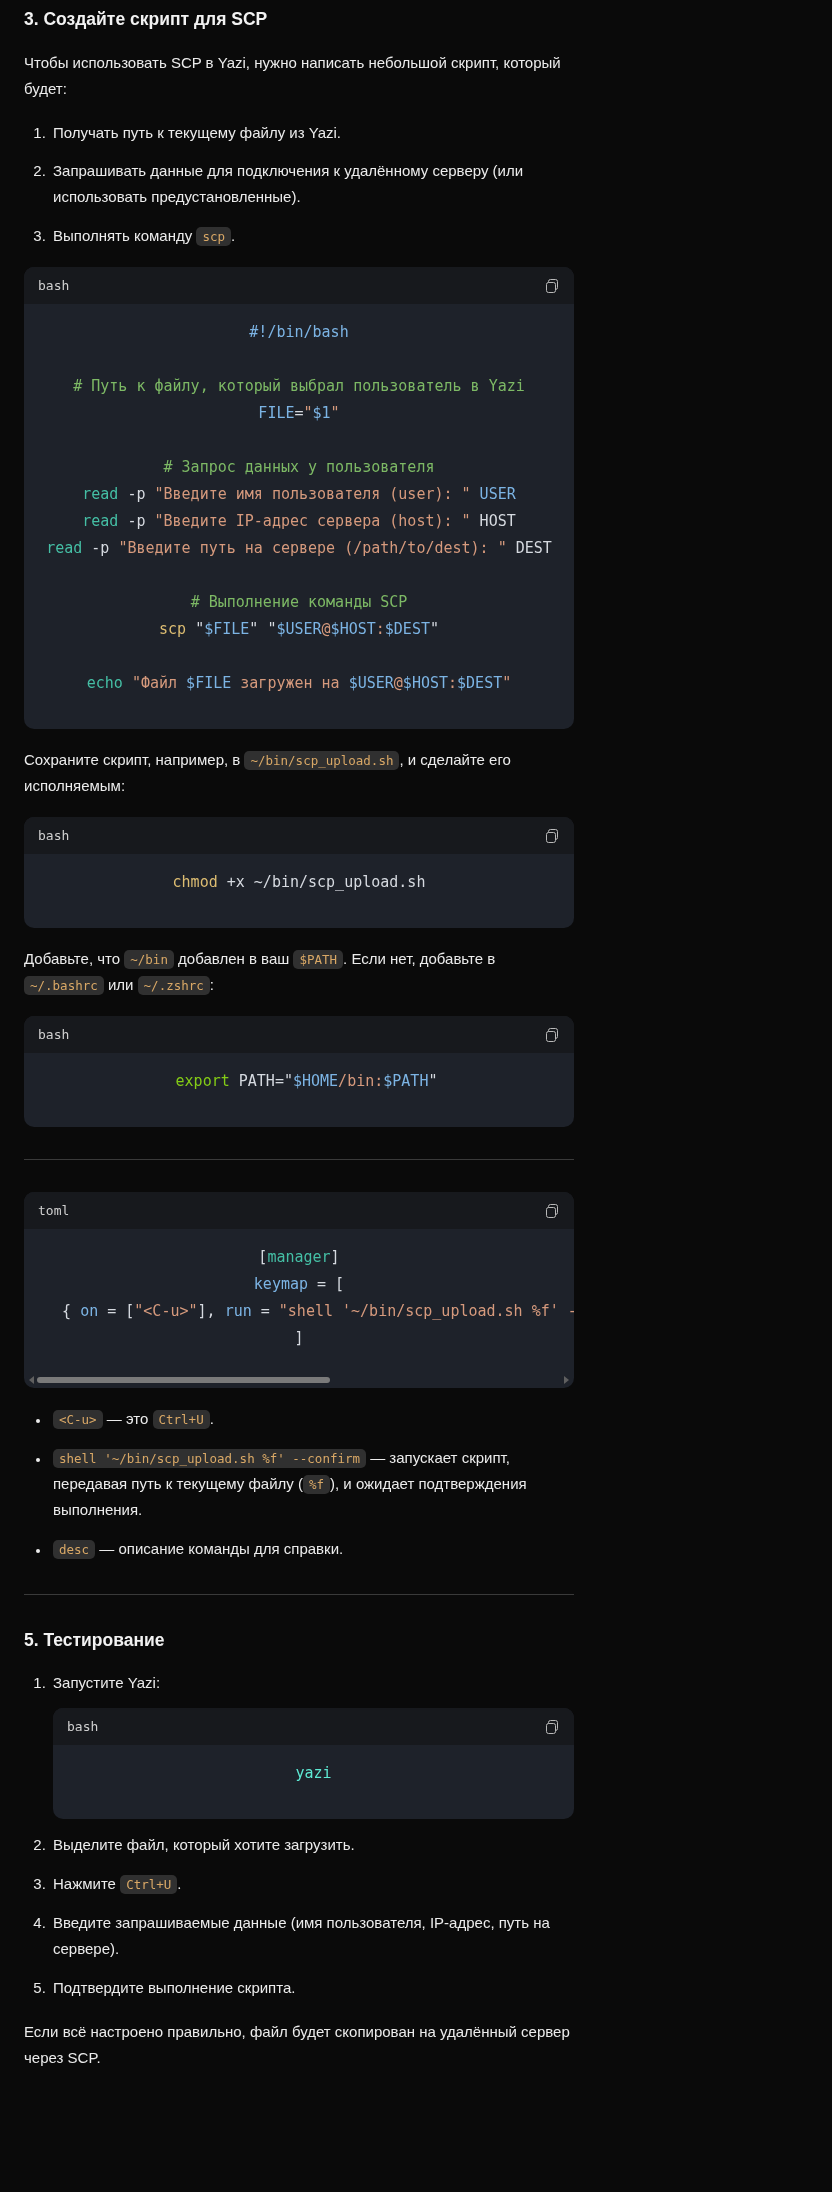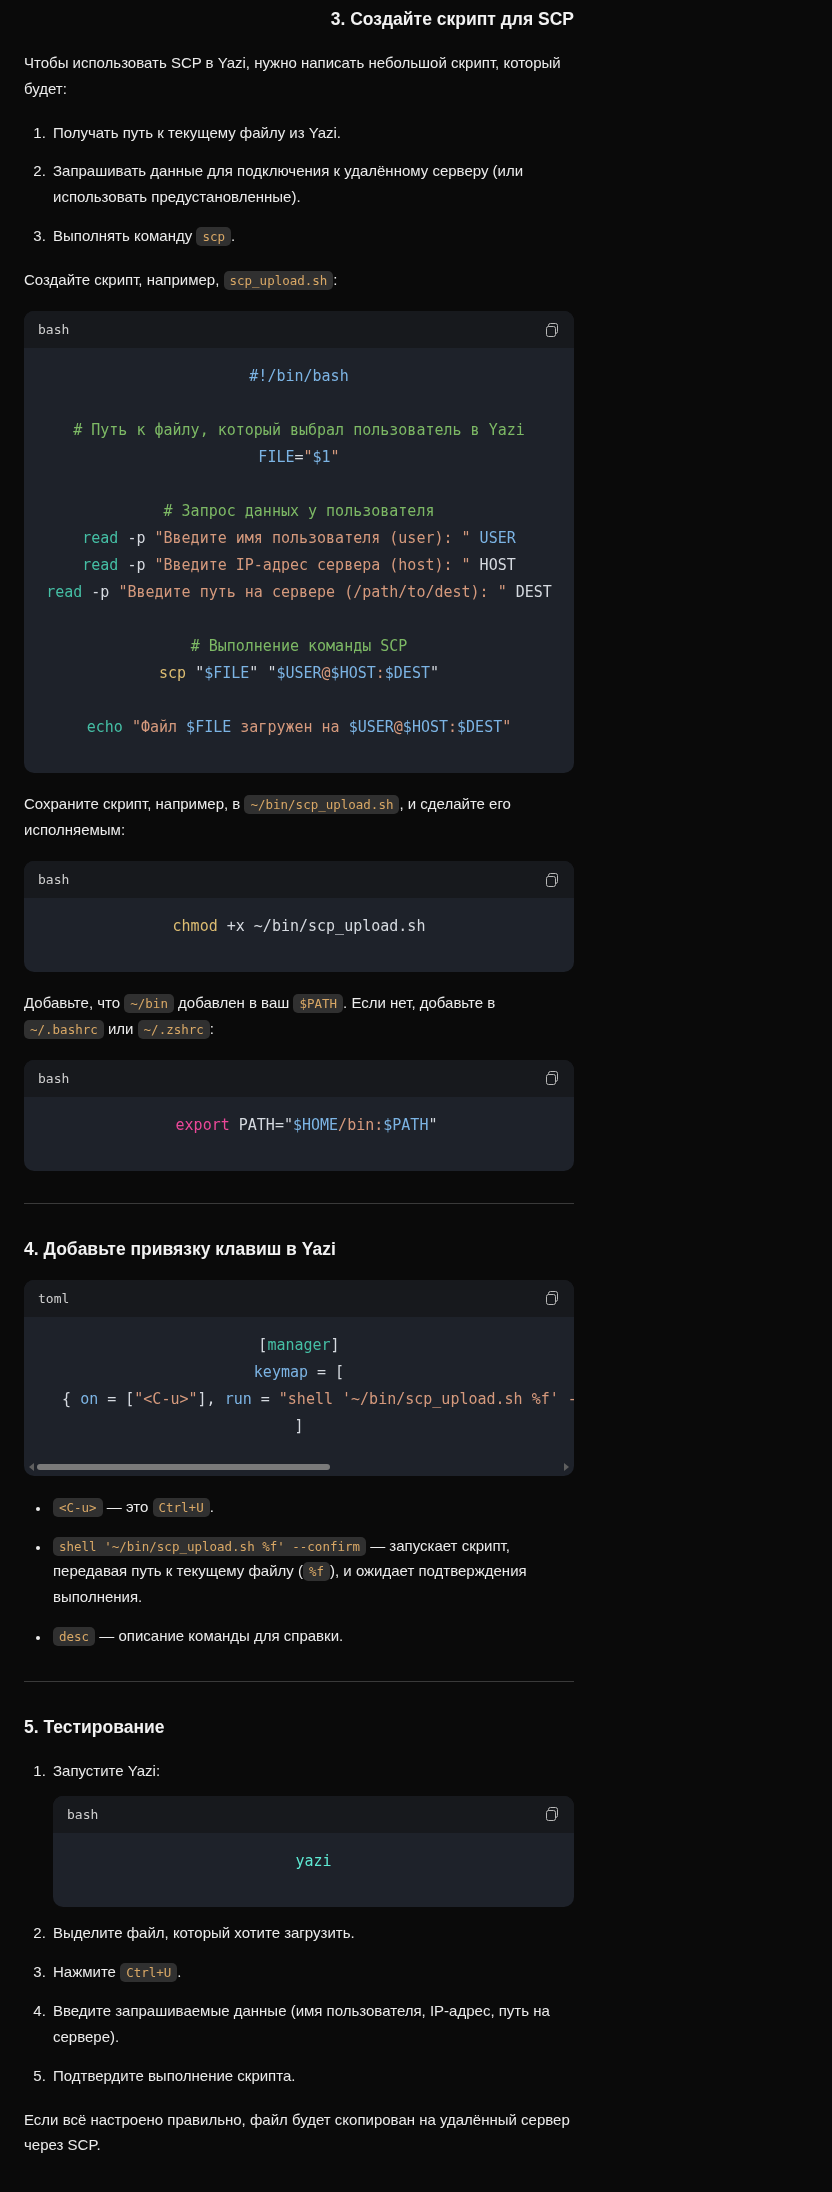--- a/index.html
+++ b/index.html
@@ -11,21 +11,21 @@
   *{box-sizing:border-box;}
   html,body{margin:0;padding:0;}
   body{
     width:832px;height:2192px;overflow:hidden;
     background:var(--page-bg);color:var(--text);
     font-family:"Liberation Sans",sans-serif;
     font-size:15px;line-height:1.73;
   }
   .content{padding:8px 0 0 24px;width:574px;}
   h3{font-size:17.5px;font-weight:700;color:var(--heading);margin:34px 0 15px;line-height:1.35;}
-  h3.first{margin-top:0;text-align:right;}
+  h3.first{margin-top:0;}
   p{margin:18px 0;}
   ol,ul{margin:18px 0;padding-left:26px;}
   li{margin:13px 0;padding-left:3px;}
   ul{list-style:disc;}
   ul li::marker{font-size:12px;}
   hr{border:0;border-top:1px solid var(--divider);margin:32px 0;}
   code.inline{
     font-family:"DejaVu Sans Mono",monospace;font-size:12.5px;
     background:var(--inline-bg);color:var(--inline-fg);
     padding:2px 6px;border-radius:5px;white-space:nowrap;
@@ -64,21 +64,20 @@
 <body>
 
 <main class="content">
     <h3 class="first"><span>3. Создайте скрипт для SCP</span></h3>
     <p><span>Чтобы использовать SCP в Yazi, нужно написать небольшой скрипт, который будет:</span></p>
     <ol>
       <li><span>Получать путь к текущему файлу из Yazi.</span></li>
       <li><span>Запрашивать данные для подключения к удалённому серверу (или использовать предустановленные).</span></li>
       <li><span>Выполнять команду </span><code class="inline">scp</code><span>.</span></li>
     </ol>
-    <p><span>Создайте скрипт, например, </span><code class="inline">scp_upload.sh</code><span>:</span></p>
     <div class="code-block">
       <div class="code-header">
         <span class="code-lang">bash</span>
         <button class="copy-btn">
           <span class="copy-icon"></span>
         </button>
       </div>
       <div class="code-body"><div class="code-line"><span style="color: rgb(124, 180, 228);">#!/bin/bash</span></div><div class="code-line">&nbsp;</div><div class="code-line"><span style="color: rgb(125, 185, 101);"># Путь к файлу, который выбрал пользователь в Yazi</span></div><div class="code-line"><span style="color: rgb(124, 180, 228);">FILE</span><span style="color: rgb(214, 218, 224);">=</span><span style="color: rgb(214, 154, 125);">"</span><span style="color: rgb(124, 180, 228);">$1</span><span style="color: rgb(214, 154, 125);">"</span></div><div class="code-line">&nbsp;</div><div class="code-line"><span style="color: rgb(125, 185, 101);"># Запрос данных у пользователя</span></div><div class="code-line"><span style="color: rgb(69, 191, 165);">read</span><span style="color: rgb(214, 218, 224);"> -p </span><span style="color: rgb(214, 154, 125);">"Введите имя пользователя (user): "</span><span style="color: rgb(214, 218, 224);"> </span><span style="color: rgb(124, 180, 228);">USER</span></div><div class="code-line"><span style="color: rgb(69, 191, 165);">read</span><span style="color: rgb(214, 218, 224);"> -p </span><span style="color: rgb(214, 154, 125);">"Введите IP-адрес сервера (host): "</span><span style="color: rgb(214, 218, 224);"> </span><span style="color: rgb(214, 218, 224);">HOST</span></div><div class="code-line"><span style="color: rgb(69, 191, 165);">read</span><span style="color: rgb(214, 218, 224);"> -p </span><span style="color: rgb(214, 154, 125);">"Введите путь на сервере (/path/to/dest): "</span><span style="color: rgb(214, 218, 224);"> </span><span style="color: rgb(214, 218, 224);">DEST</span></div><div class="code-line">&nbsp;</div><div class="code-line"><span style="color: rgb(125, 185, 101);"># Выполнение команды SCP</span></div><div class="code-line"><span style="color: rgb(221, 189, 114);">scp</span><span style="color: rgb(214, 218, 224);"> "</span><span style="color: rgb(124, 180, 228);">$FILE</span><span style="color: rgb(214, 218, 224);">" "</span><span style="color: rgb(124, 180, 228);">$USER</span><span style="color: rgb(214, 154, 125);">@</span><span style="color: rgb(124, 180, 228);">$HOST</span><span style="color: rgb(214, 154, 125);">:</span><span style="color: rgb(124, 180, 228);">$DEST</span><span style="color: rgb(214, 218, 224);">"</span></div><div class="code-line">&nbsp;</div><div class="code-line"><span style="color: rgb(69, 191, 165);">echo</span><span style="color: rgb(214, 218, 224);"> </span><span style="color: rgb(214, 154, 125);">"Файл </span><span style="color: rgb(124, 180, 228);">$FILE</span><span style="color: rgb(214, 154, 125);"> загружен на </span><span style="color: rgb(124, 180, 228);">$USER</span><span style="color: rgb(214, 154, 125);">@</span><span style="color: rgb(124, 180, 228);">$HOST</span><span style="color: rgb(214, 154, 125);">:</span><span style="color: rgb(124, 180, 228);">$DEST</span><span style="color: rgb(214, 154, 125);">"</span></div></div>
     </div>
     <p><span>Сохраните скрипт, например, в </span><code class="inline">~/bin/scp_upload.sh</code><span>, и сделайте его исполняемым:</span></p>
@@ -92,24 +91,23 @@
       <div class="code-body"><div class="code-line"><span style="color: rgb(221, 189, 114);">chmod</span><span style="color: rgb(214, 218, 224);"> +x ~/bin/scp_upload.sh</span></div></div>
     </div>
     <p><span>Добавьте, что </span><code class="inline">~/bin</code><span> добавлен в ваш </span><code class="inline">$PATH</code><span>. Если нет, добавьте в </span><code class="inline">~/.bashrc</code><span> или </span><code class="inline">~/.zshrc</code><span>:</span></p>
     <div class="code-block">
       <div class="code-header">
         <span class="code-lang">bash</span>
         <button class="copy-btn">
           <span class="copy-icon"></span>
         </button>
       </div>
-      <div class="code-body"><div class="code-line"><span style="color: #ec4899; margin-left: 15px;">export</span><span style="color: rgb(214, 218, 224);"> PATH="</span><span style="color: rgb(124, 180, 228);">$HOME</span><span style="color: rgb(214, 154, 125);">/bin:</span><span style="color: rgb(124, 180, 228);">$PATH</span><span style="color: rgb(214, 218, 224);">"</span></div></div>
+      <div class="code-body"><div class="code-line"><span style="color: #84cc16; margin-left: 15px;">export</span><span style="color: rgb(214, 218, 224);"> PATH="</span><span style="color: rgb(124, 180, 228);">$HOME</span><span style="color: rgb(214, 154, 125);">/bin:</span><span style="color: rgb(124, 180, 228);">$PATH</span><span style="color: rgb(214, 218, 224);">"</span></div></div>
     </div>
     <hr>
-    <h3><span>4. Добавьте привязку клавиш в Yazi</span></h3>
     <div class="code-block">
       <div class="code-header">
         <span class="code-lang">toml</span>
         <button class="copy-btn">
           <span class="copy-icon"></span>
         </button>
       </div>
       <div class="code-body"><div class="code-line"><span style="color: rgb(214, 218, 224);">[</span><span style="color: rgb(69, 191, 165);">manager</span><span style="color: rgb(214, 218, 224);">]</span></div><div class="code-line"><span style="color: rgb(124, 180, 228);">keymap</span><span style="color: rgb(214, 218, 224);"> = [</span></div><div class="code-line"><span style="color: rgb(214, 218, 224);">  { </span><span style="color: rgb(124, 180, 228);">on</span><span style="color: rgb(214, 218, 224);"> = [</span><span style="color: rgb(214, 154, 125);">"&lt;C-u&gt;"</span><span style="color: rgb(214, 218, 224);">], </span><span style="color: rgb(124, 180, 228);">run</span><span style="color: rgb(214, 218, 224);"> = </span><span style="color: rgb(214, 154, 125);">"shell '~/bin/scp_upload.sh %f' --confirm"</span></div><div class="code-line"><span style="color: rgb(214, 218, 224);">]</span></div></div>
       <div class="code-scroll">
         <span class="scroll-arrow left"></span>

